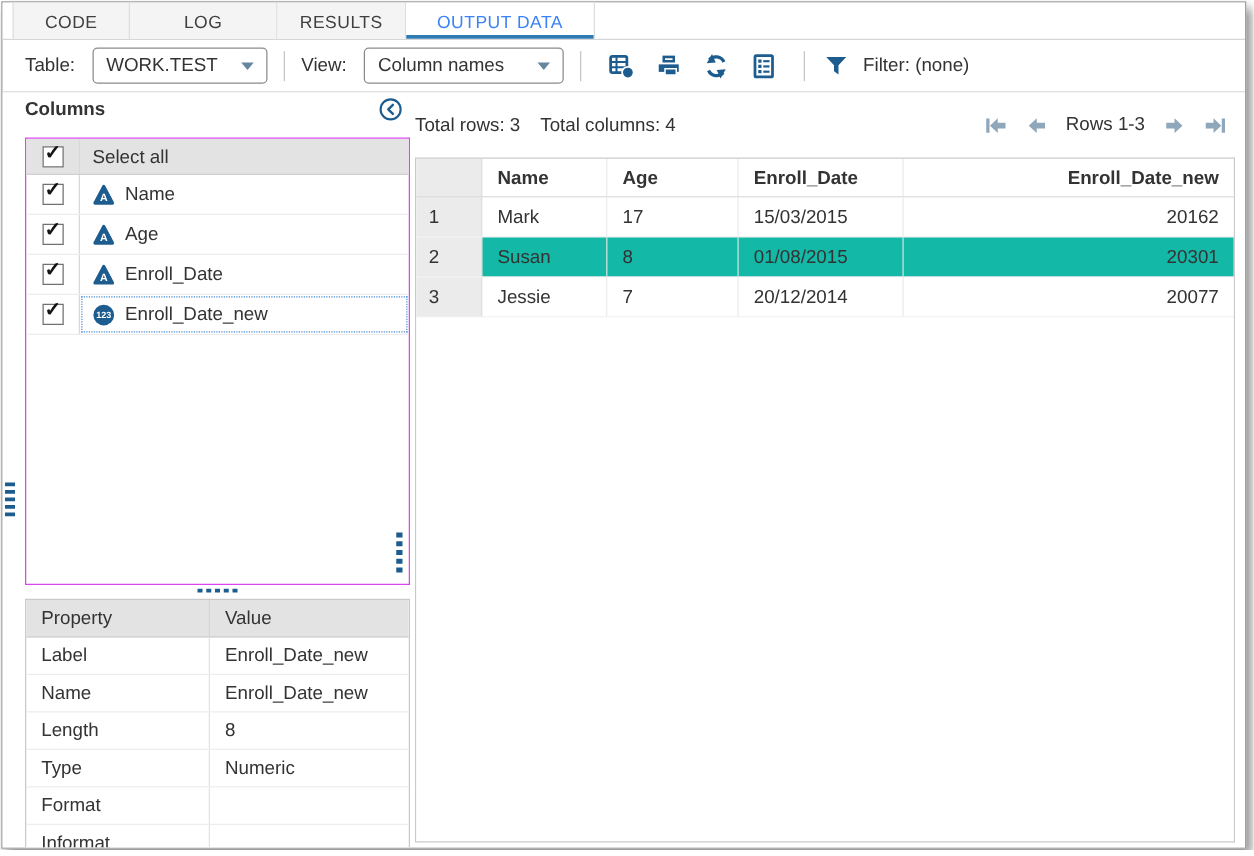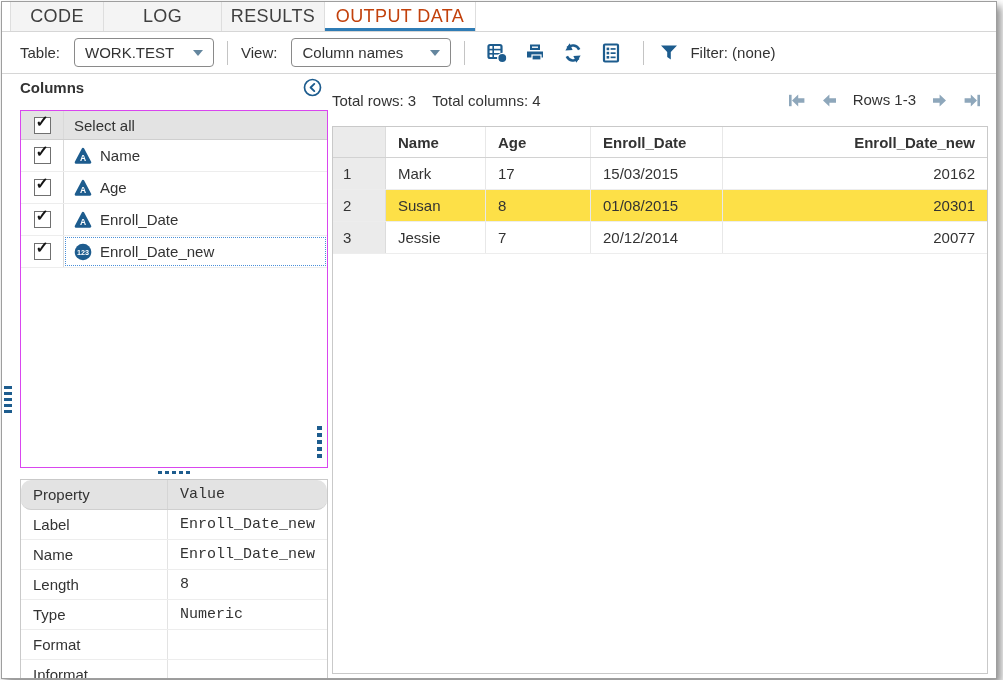--- a/index.html
+++ b/index.html
@@ -4,27 +4,27 @@
 <style>
   html,body{margin:0;padding:0;background:#fff;}
   body{font-family:"Liberation Sans",sans-serif;color:#333;}
   .window{position:relative;width:994px;height:676px;margin:1px;border:1px solid #9e9e9e;
           background:#fff;overflow:hidden;box-shadow:4px 5px 8px rgba(0,0,0,0.45);}
 
   
   .tabbar{height:29px;display:flex;align-items:stretch;padding-left:8px;background:#fff;
           border-bottom:1px solid #d6d6d6;}
   .tab{display:flex;align-items:center;justify-content:center;background:#f4f4f4;
-       border-right:1px solid #dedede;font-size:18px;color:#3f3f3f;letter-spacing:.4px;cursor:pointer;}
+       border-right:1px solid #dedede;font-size:14px;color:#3f3f3f;letter-spacing:.4px;cursor:pointer;}
   .tab:first-child{border-left:1px solid #dedede;}
   .tab:nth-child(1){width:92px;}
   .tab:nth-child(2){width:117px;}
   .tab:nth-child(3){width:102px;}
   .tab:nth-child(4){width:150px;}
-  .tab.active{background:#fff;color:#c2410c;box-shadow:inset 0 -3px 0 #2f7cb5;}
+  .tab.active{background:#fff;color:#3b82f6;box-shadow:inset 0 -3px 0 #2f7cb5;}
 
   
   .toolbar{height:41px;display:flex;align-items:center;padding-left:18px;
            border-bottom:1px solid #d6d6d6;font-size:15px;}
   .tb-label{margin-right:14px;}
   .dd{display:flex;align-items:center;justify-content:space-between;border:1px solid #8a8a8a;
       border-radius:4px;height:27px;padding:0 10px;cursor:pointer;background:#fff;}
   .dd-table{width:118px;}
   .dd-view{width:138px;}
   .caret{width:0;height:0;border-left:5px solid transparent;border-right:5px solid transparent;
@@ -56,37 +56,37 @@
   .col-label{flex:1;display:flex;align-items:center;gap:8px;padding-left:8px;margin:1px;border:1px solid transparent;}
   .col-row.selected .col-label{border:1px dotted #4a90d9;}
   .checkbox{position:relative;width:15px;height:15px;border:1px solid #707070;background:#fff;cursor:pointer;}
   .checkbox::after{content:"\2713";position:absolute;left:1px;top:-6px;font-size:16px;font-weight:bold;color:#141414;}
 
   .hgrip{height:9px;display:flex;align-items:center;justify-content:center;gap:3px;cursor:row-resize;}
   .hgrip span{width:4px;height:3px;background:#1d5c8e;}
 
   
   .prop-table{border:1px solid #c9c9c9;margin-top:2px;height:200px;overflow:hidden;font-size:15px;background:#fff;}
-  .prop-header{height:29px;background:#e3e3e3;display:flex;align-items:stretch;border-bottom:1px solid #cfcfcf;border-radius:10px;}
+  .prop-header{height:29px;background:#e3e3e3;display:flex;align-items:stretch;border-bottom:1px solid #cfcfcf;}
   .prop-row{height:29px;display:flex;align-items:stretch;border-bottom:1px solid #ededed;}
   .prop-col1{width:134px;padding-left:12px;display:flex;align-items:center;}
-  .prop-col2{flex:1;padding-left:12px;border-left:1px solid #e3e3e3;display:flex;align-items:center;font-family:Liberation Mono, monospace;}
+  .prop-col2{flex:1;padding-left:12px;border-left:1px solid #e3e3e3;display:flex;align-items:center;}
   .prop-header .prop-col2{border-left:1px solid #d5d5d5;}
 
   
   .right-panel{position:absolute;left:330px;top:12px;right:8px;bottom:4px;display:flex;flex-direction:column;}
   .info-bar{display:flex;align-items:center;justify-content:space-between;height:28px;font-size:15px;}
   .totals{display:flex;gap:16px;}
   .pager{display:flex;gap:14px;padding-right:6px;}
   .pager .pg{width:19px;height:19px;cursor:pointer;display:flex;align-items:center;justify-content:center;}
   .grid{margin-top:12px;flex:1;border:1px solid #c9c9c9;display:flex;flex-direction:column;overflow:hidden;background:#fff;}
   .grid-header{display:flex;height:30px;background:#ebebeb;font-weight:bold;font-size:15px;border-bottom:1px solid #d2d2d2;}
   .grid-row{display:flex;height:31px;font-size:15px;border-bottom:1px solid #ededed;}
   .gcell{display:flex;align-items:center;padding-left:12px;border-right:1px solid #e8e8e8;background:#fff;}
-  .grid-row.alt .gcell{background:#fde047;}
+  .grid-row.alt .gcell{background:#14b8a6;}
   .gc-num{width:42px;padding-left:10px;background:#ebebeb !important;border-right:1px solid #dcdcdc;font-weight:normal;}
   .gc-name{width:87px;}
   .gc-age{width:92px;}
   .gc-date{width:119px;}
   .gc-new{flex:1;justify-content:flex-end;padding-right:12px;border-right:none;}
   .grid-filler{flex:1;background:#fff;}
 </style>
 </head>
 <body>
 

